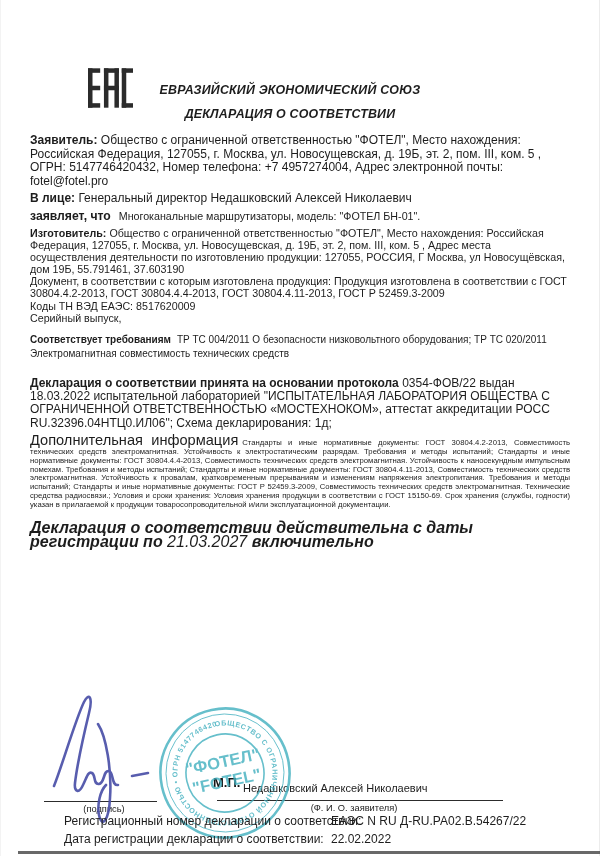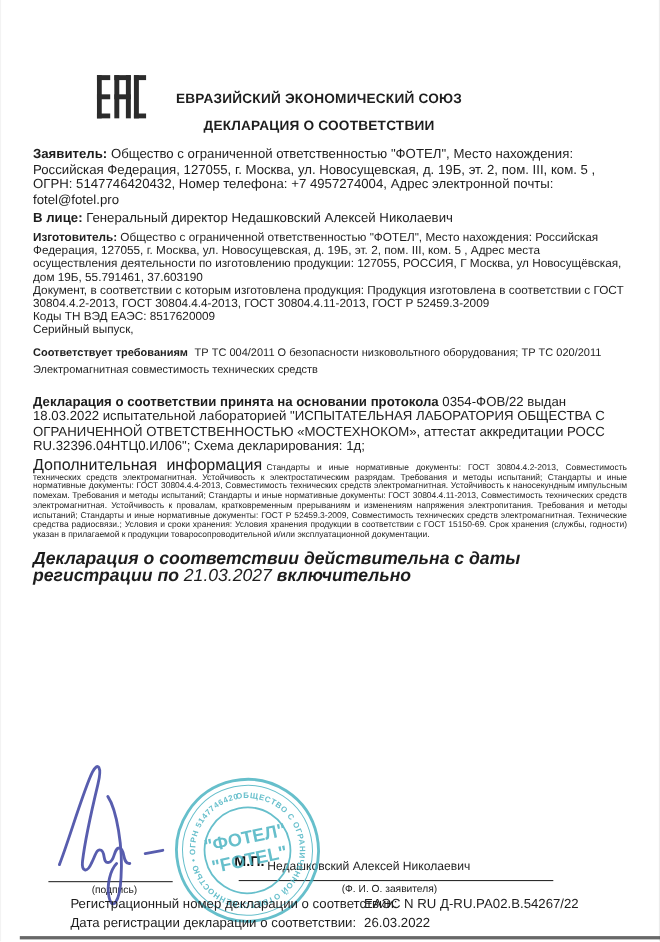--- a/index.html
+++ b/index.html
@@ -3,21 +3,21 @@
 <meta charset="utf-8">
 <style>
   html,body{margin:0;padding:0;background:#ffffff;}
   .page{
     position:relative;width:600px;height:856px;background:#ffffff;
     font-family:"Liberation Sans",sans-serif;color:#1d1d1d;overflow:hidden;
     box-shadow:inset -1px 0 0 #ececec, inset 1px 0 0 #f3f3f3;
   }
   .content{padding:0 30px;}
   
-  .header{position:relative;height:134px;}
+  .header{position:relative;height:134px;font-style:italic;}
   .eac{position:absolute;left:88px;top:68px;}
   .h-line{position:absolute;left:30px;width:520px;text-align:center;font-weight:bold;font-size:12.4px;letter-spacing:.2px;}
   .h-line.l1{top:83px;}
   .h-line.l2{top:107px;}
   
   p{margin:0;}
   .lbl{font-weight:bold;}
   .p-applicant{font-size:12px;line-height:13.7px;}
   .p-person{margin-top:3px;font-size:12px;line-height:13.7px;}
   .p-declares{margin-top:4px;font-size:12.2px;line-height:13.5px;}
@@ -64,20 +64,21 @@
     </svg>
     <div class="h-line l1">ЕВРАЗИЙСКИЙ ЭКОНОМИЧЕСКИЙ СОЮЗ</div>
     <div class="h-line l2">ДЕКЛАРАЦИЯ О СООТВЕТСТВИИ</div>
   </div>
 
   <div class="content">
     <p class="p-applicant"><span class="lbl">Заявитель:</span><span> Общество с ограниченной ответственностью "ФОТЕЛ", Место нахождения: Российская Федерация, 127055, г. Москва, ул. Новосущевская, д. 19Б, эт. 2, пом. III, ком. 5 , ОГРН: 5147746420432, Номер телефона: +7 4957274004, Адрес электронной почты: fotel@fotel.pro</span></p>
 
     <p class="p-person"><span class="lbl">В лице:</span><span> Генеральный директор Недашковский Алексей Николаевич</span></p>
 
+    <p class="p-declares"><span class="lbl">заявляет, что</span><span class="small">Многоканальные маршрутизаторы, модель: "ФОТЕЛ БН-01".</span></p>
 
     <div class="smallblock">
       <div><span class="lbl">Изготовитель:</span><span> Общество с ограниченной ответственностью "ФОТЕЛ", Место нахождения: Российская Федерация, 127055, г. Москва, ул. Новосущевская, д. 19Б, эт. 2, пом. III, ком. 5 , Адрес места осуществления деятельности по изготовлению продукции: 127055, РОССИЯ, Г Москва, ул Новосущёвская, дом 19Б, 55.791461, 37.603190</span></div>
       <div>Документ, в соответствии с которым изготовлена продукция: Продукция изготовлена в соответствии с ГОСТ 30804.4.2-2013, ГОСТ 30804.4.4-2013, ГОСТ 30804.4.11-2013, ГОСТ Р 52459.3-2009</div>
       <div>Коды ТН ВЭД ЕАЭС: 8517620009</div>
       <div>Серийный выпуск,</div>
     </div>
 
     <p class="p-compliance"><span class="lbl">Соответствует требованиям</span><span>ТР ТС 004/2011 О безопасности низковольтного оборудования; ТР ТС 020/2011 Электромагнитная совместимость технических средств</span></p>
 
@@ -115,16 +116,16 @@
       <circle cx="69" cy="69" r="39" fill="none" stroke="#45b1c0" stroke-width="1.6"></circle>
       <text font-size="7.2" font-weight="bold" fill="#45b1c0" letter-spacing="0.6"><textPath href="#ringPath">ОБЩЕСТВО С ОГРАНИЧЕННОЙ ОТВЕТСТВЕННОСТЬЮ • ОГРН 5147746420432 •</textPath></text>
       <text x="69" y="63" text-anchor="middle" font-size="16.5" font-weight="bold" fill="#45b1c0">"ФОТЕЛ"</text>
       <text x="69" y="83" text-anchor="middle" font-size="16.5" font-weight="bold" fill="#45b1c0">"FOTEL"</text>
     </g>
   </svg>
 
   <div class="f-row-label" style="top:814px;">Регистрационный номер декларации о соответствии:</div>
   <div class="f-row-value" style="top:814px;">ЕАЭС N RU Д-RU.РА02.В.54267/22</div>
   <div class="f-row-label" style="top:832px;">Дата регистрации декларации о соответствии:</div>
-  <div class="f-row-value" style="top:832px;">26.03.2022</div>
+  <div class="f-row-value" style="top:832px;">22.02.2022</div>
 
   <div class="scan-edge-bottom"></div>
 </div>
 
 </body></html>

